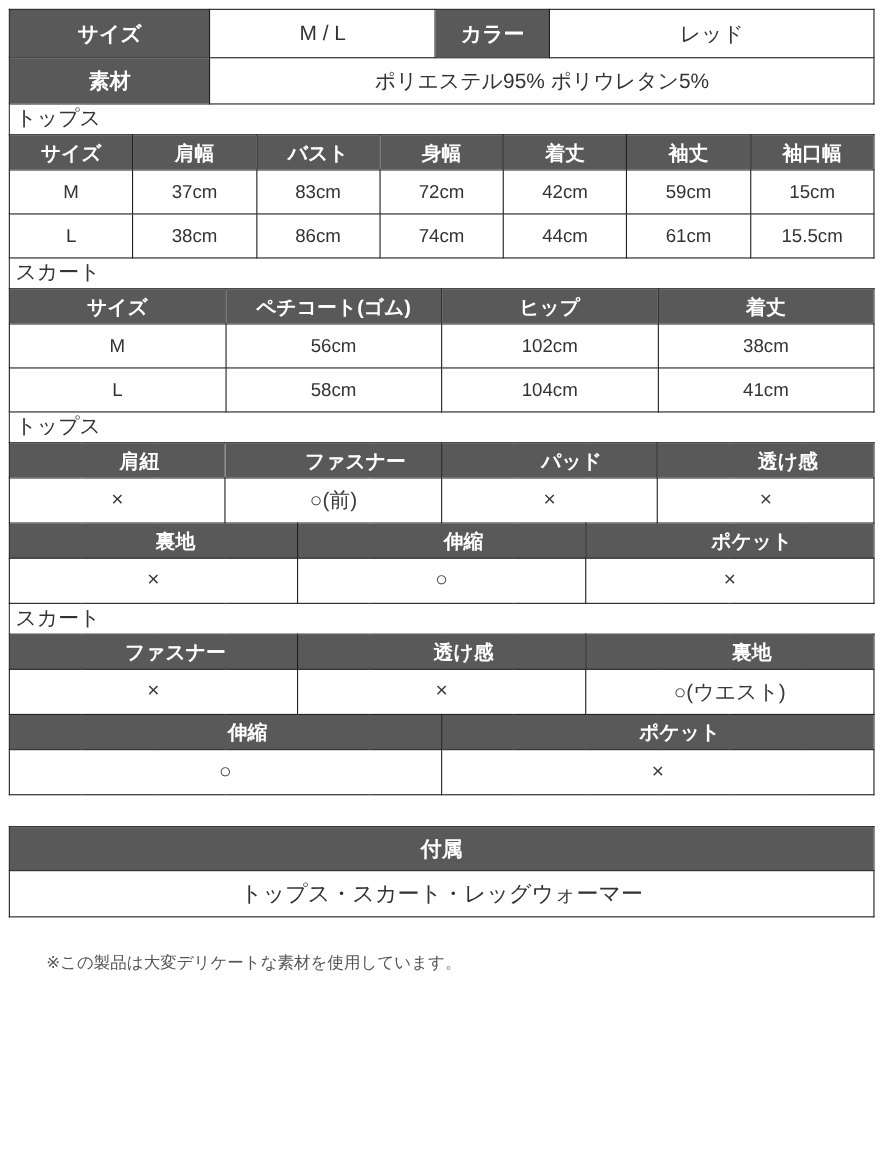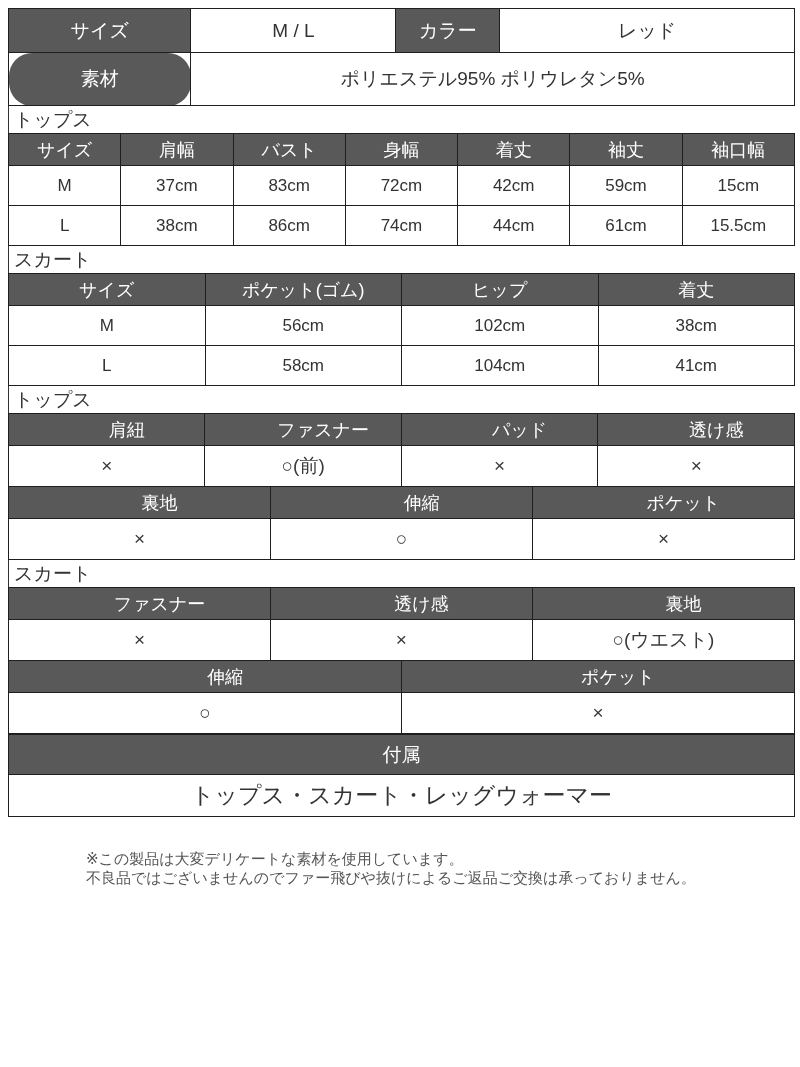--- a/index.html
+++ b/index.html
@@ -8,53 +8,53 @@
     width: 800px; height: 1067px;
     font-family: "Liberation Sans", "DejaVu Sans", sans-serif;
     color: #333333;
   }
   .wrap { padding: 8px 5px 0 8px; width: 800px; }
 
   table { border-collapse: collapse; table-layout: fixed; width: 787px; }
   th, td { border: 1px solid #1f1f1f; text-align: center; vertical-align: middle; overflow: hidden; }
   th {
     background: #595959; color: #ffffff;
-    font-weight: normal; font-size: 19px;
+    font-weight: bold; font-size: 19px;
   }
   td { font-size: 18px; color: #333333; }
 
   
   .info-table tr.r1 th, .info-table tr.r1 td { height: 44px; }
-  .info-table tr.r2 th, .info-table tr.r2 td { height: 53px; border-radius: 23px; }
+  .info-table tr.r2 th, .info-table tr.r2 td { height: 42px; }
   .info-table td { font-size: 19px; }
 
   
   .section-label {
     border-left: 1px solid #333333;
     padding: 3px 0 19px 5px;
     font-size: 19px; color: #333333;
     line-height: 22px; height: 27px;
   }
 
   
   .size-table tr.head th { height: 32px; font-size: 18px; }
   .size-table tr.data td { height: 40px; font-size: 17px; }
 
   
   .feat-table tr.head th { height: 32px; font-size: 18px; padding-left: 40px; }
   .feat-table tr.vals td { height: 41px; font-size: 19px; color: #3a3a3a; }
 
   
-  .fuzoku-table { }
+  .fuzoku-table { margin-top: 28px; }
   .fuzoku-table tr.head th { height: 40px; font-size: 19px; }
-  .fuzoku-table tr.vals td { height: 42px; font-size: 23px; }
+  .fuzoku-table tr.vals td { height: 42px; font-size: 20px; }
 
   
   .notes { margin: 32px 0 0 34px; font-size: 15px; line-height: 19px; color: #555555; }
-  .notes div { white-space: nowrap; margin-left: 44px; }
+  .notes div { white-space: nowrap; }
 </style>
 </head>
 <body>
 
 <div class="wrap">
 
   <table class="info-table">
     <colgroup>
       <col style="width:23.2%">
         <col style="width:26.1%">
@@ -121,21 +121,21 @@
   <table class="size-table">
     <colgroup>
       <col style="width:25%">
         <col style="width:25%">
         <col style="width:25%">
         <col style="width:25%">
     </colgroup>
     <tbody>
         <tr class="head">
       <th>サイズ</th>
-      <th>ポケット(ゴム)</th>
+      <th>ペチコート(ゴム)</th>
       <th>ヒップ</th>
       <th>着丈</th>
     </tr>
     <tr class="data">
       <td>M</td>
       <td>56cm</td>
       <td>102cm</td>
       <td>38cm</td>
     </tr>
     <tr class="data">
@@ -233,16 +233,15 @@
       <th>付属</th>
     </tr>
     <tr class="vals">
       <td>トップス・スカート・レッグウォーマー</td>
     </tr>
   </tbody>
     </table>
 
   <div class="notes">
     <div>※この製品は大変デリケートな素材を使用しています。</div>
-    <div>不良品ではございませんのでファー飛びや抜けによるご返品ご交換は承っておりません。</div>
   </div>
 
 </div>
 
 </body></html>

